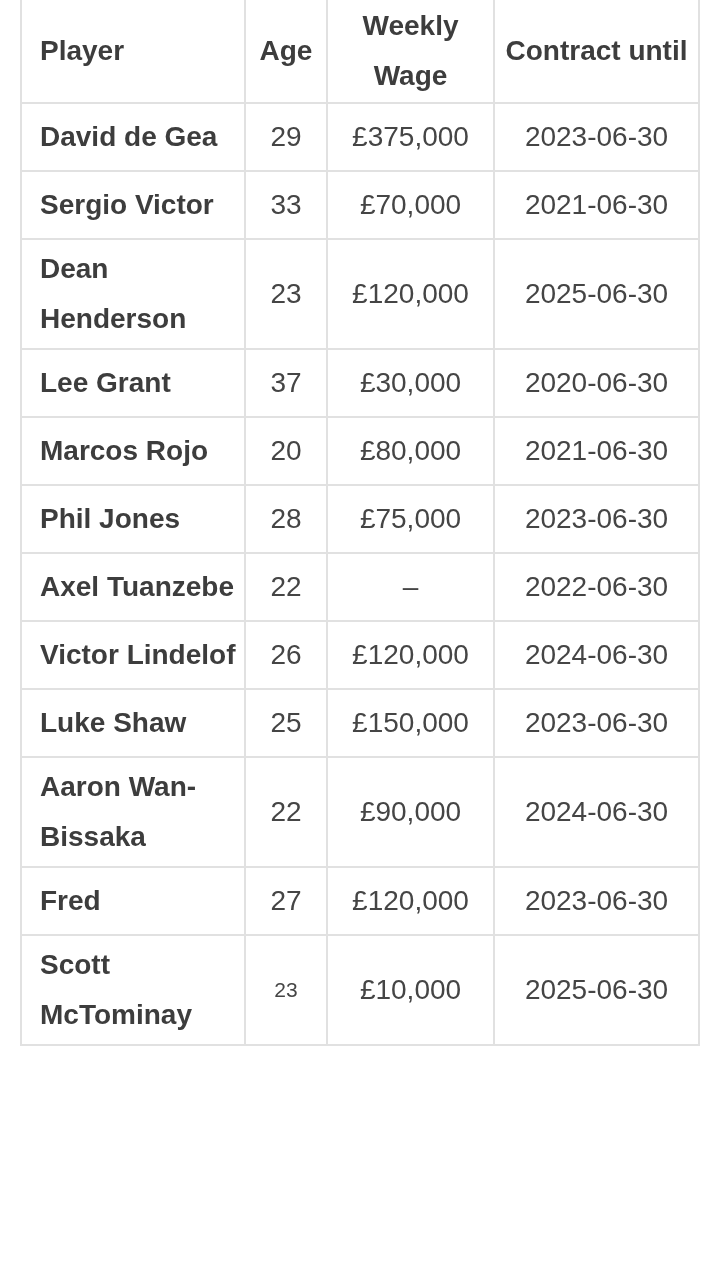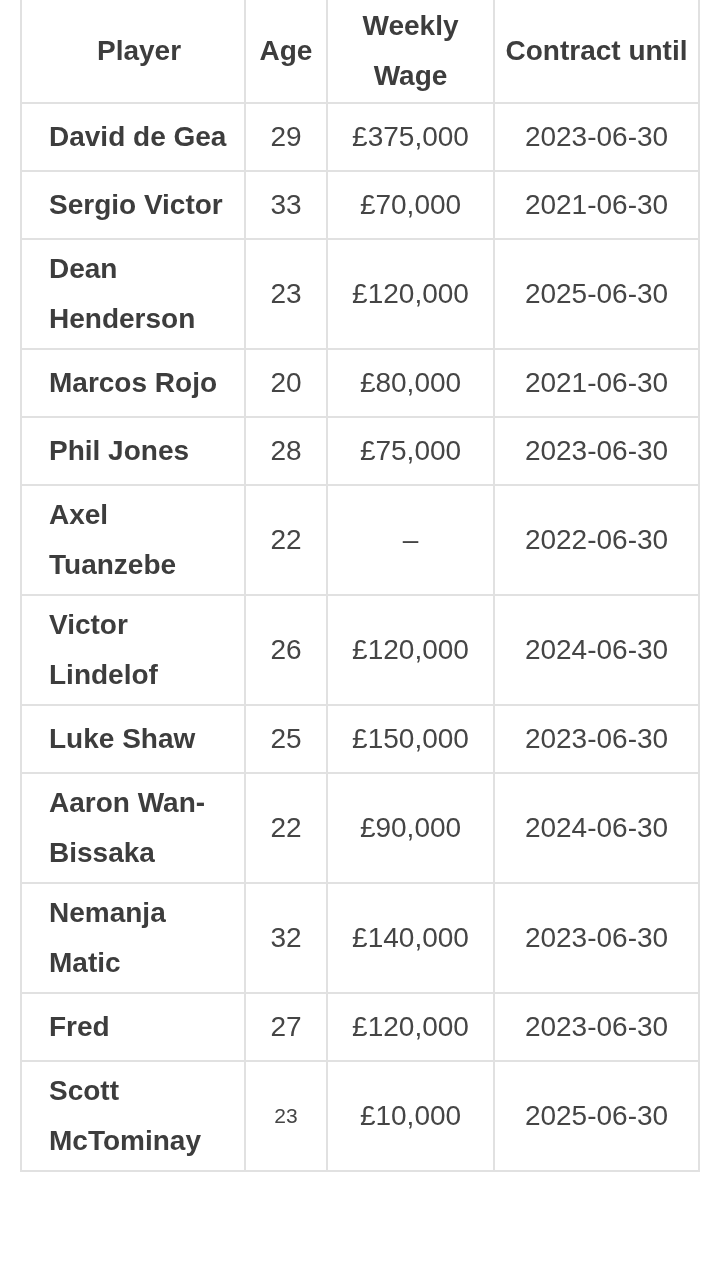--- a/index.html
+++ b/index.html
@@ -39,34 +39,34 @@
   }
   .squad-table thead th {
     border-top: none;
     height: 102px;
     font-weight: 700;
     color: var(--header-text);
     text-align: center;
     padding: 0;
   }
   .squad-table thead th.col-player {
-    text-align: center;
+    text-align: left;
     padding-left: 18px;
     padding-right: 6px;
   }
   .squad-table tbody td {
     height: 58px;
     padding: 4px 0;
     color: var(--body-text);
     text-align: center;
     font-weight: 400;
   }
   .squad-table tbody td.cell-player {
     text-align: left;
-    padding-left: 27px;
+    padding-left: 18px;
     padding-right: 6px;
     font-weight: 700;
     color: var(--header-text);
   }
   .squad-table tbody td.small-age {
     font-size: 21px;
   }
 </style>
 </head>
 <body>
@@ -102,20 +102,26 @@
     <td class="cell-contract">2021-06-30</td>
   </tr>
 
   <tr>
     <td class="cell-player">Dean Henderson</td>
     <td class="cell-age">23</td>
     <td class="cell-wage">£120,000</td>
     <td class="cell-contract">2025-06-30</td>
   </tr>
 
+  <tr>
+    <td class="cell-player">Lee Grant</td>
+    <td class="cell-age">37</td>
+    <td class="cell-wage">£30,000</td>
+    <td class="cell-contract">2020-06-30</td>
+  </tr>
 
   <tr>
     <td class="cell-player">Marcos Rojo</td>
     <td class="cell-age">20</td>
     <td class="cell-wage">£80,000</td>
     <td class="cell-contract">2021-06-30</td>
   </tr>
 
   <tr>
     <td class="cell-player">Phil Jones</td>
@@ -148,26 +154,20 @@
     <td class="cell-contract">2023-06-30</td>
   </tr>
 
   <tr>
     <td class="cell-player">Aaron Wan-Bissaka</td>
     <td class="cell-age">22</td>
     <td class="cell-wage">£90,000</td>
     <td class="cell-contract">2024-06-30</td>
   </tr>
 
-  <tr>
-    <td class="cell-player">Nemanja Matic</td>
-    <td class="cell-age">32</td>
-    <td class="cell-wage">£140,000</td>
-    <td class="cell-contract">2023-06-30</td>
-  </tr>
 
   <tr>
     <td class="cell-player">Fred</td>
     <td class="cell-age">27</td>
     <td class="cell-wage">£120,000</td>
     <td class="cell-contract">2023-06-30</td>
   </tr>
 
   <tr>
     <td class="cell-player">Scott McTominay</td>

